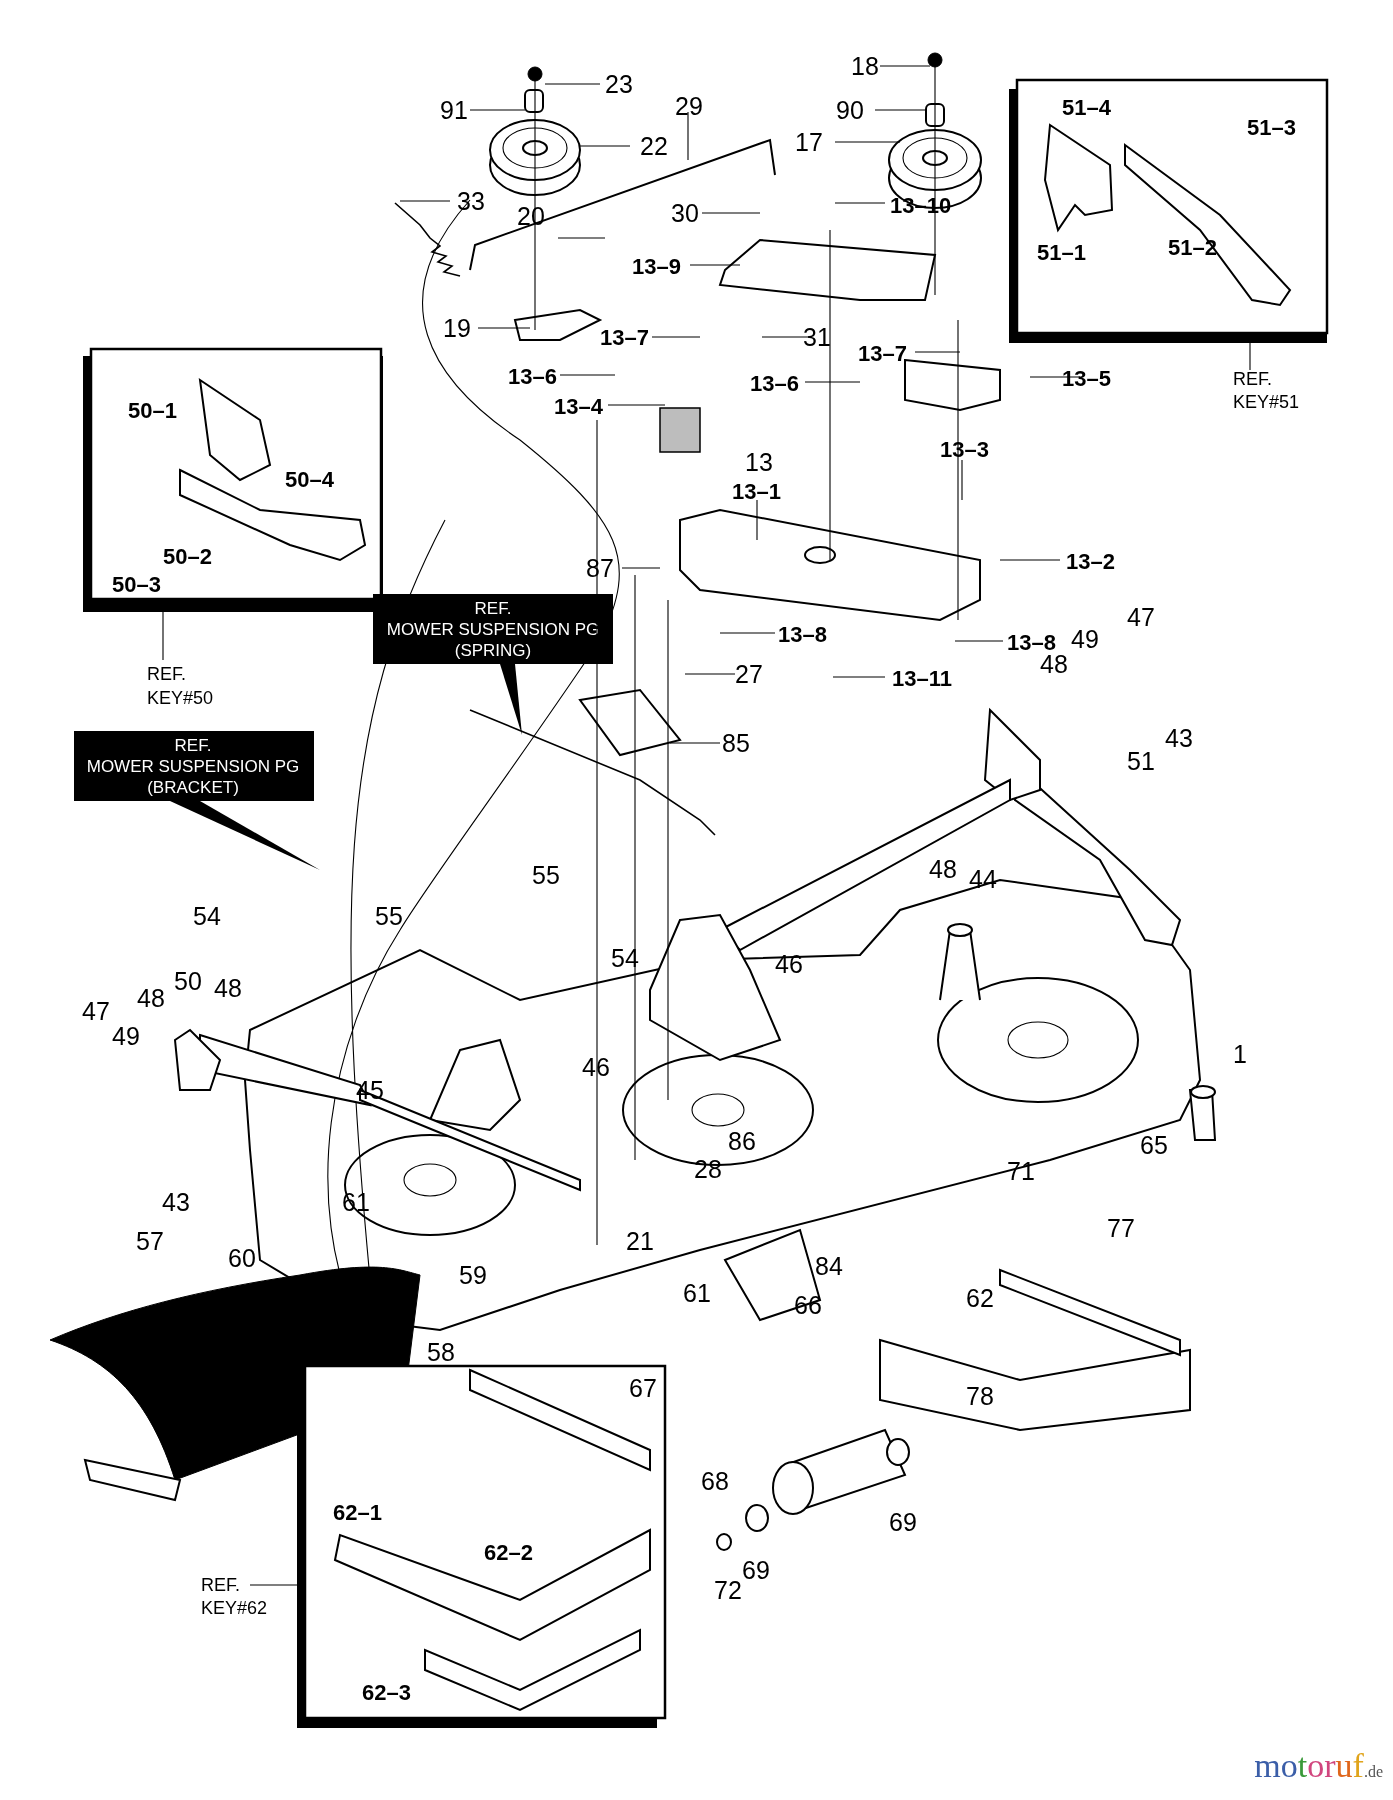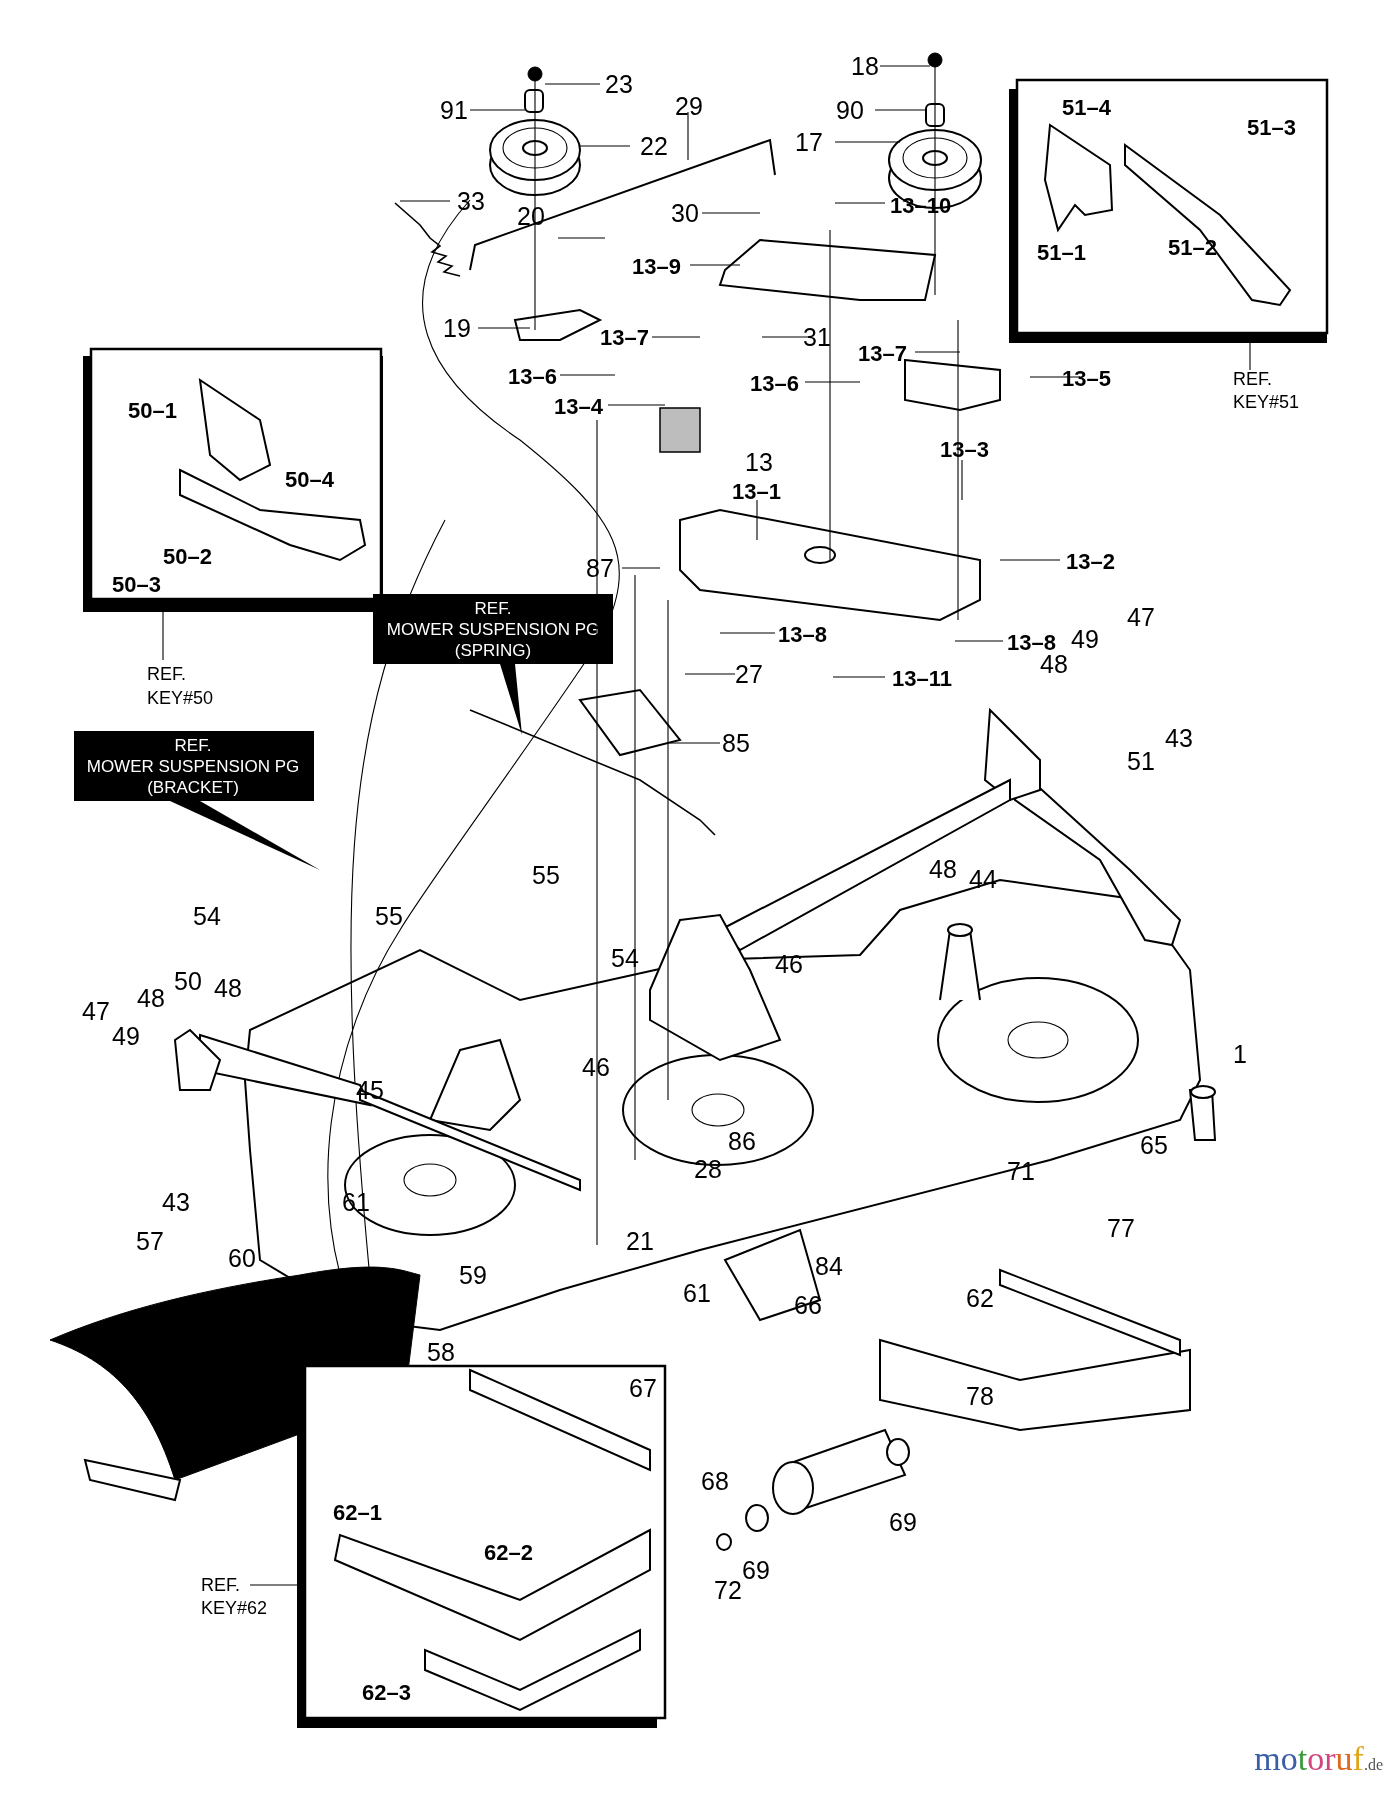--- a/index.html
+++ b/index.html
@@ -8,21 +8,21 @@
   .ln{stroke:#000;stroke-width:1.6;fill:none;}
   .lnt{stroke:#000;stroke-width:1.1;fill:none;}
   .part{stroke:#000;stroke-width:2;fill:#fff;}
   .dark{fill:#000;stroke:#000;}
   .lbl{font-family:"Liberation Sans",sans-serif;font-size:25px;fill:#000;}
   .lblb{font-family:"Liberation Sans",sans-serif;font-size:22px;font-weight:bold;fill:#000;}
   .ref{font-family:"Liberation Sans",sans-serif;font-size:18px;fill:#000;}
   .refw{font-family:"Liberation Sans",sans-serif;font-size:17px;fill:#fff;}
   .inset{fill:#fff;stroke:#000;stroke-width:2.5;}
   .shadow{fill:#000;}
-  #wm{position:absolute;right:10px;bottom:22px;font-family:"Liberation Serif",serif;font-size:34px;letter-spacing:0px;}
+  #wm{position:absolute;right:10px;bottom:15px;font-family:"Liberation Serif",serif;font-size:34px;letter-spacing:0px;}
   #wm span{display:inline-block;}
   #wm .de{font-size:16px;color:#555;}
 </style>
 </head>
 <body>
 
 <svg id="diagram" viewBox="0 0 1393 1800" xmlns="http://www.w3.org/2000/svg">
 
   <g>
     <path class="part" d="M245,1080 L250,1030 L420,950 L520,1000 L700,960 L860,955 L900,910 L1000,880 L1140,900 L1190,970 L1200,1080 L1180,1120 L1050,1160 L700,1250 L560,1290 L440,1330 L360,1320 L260,1260 L250,1150 Z"></path>

